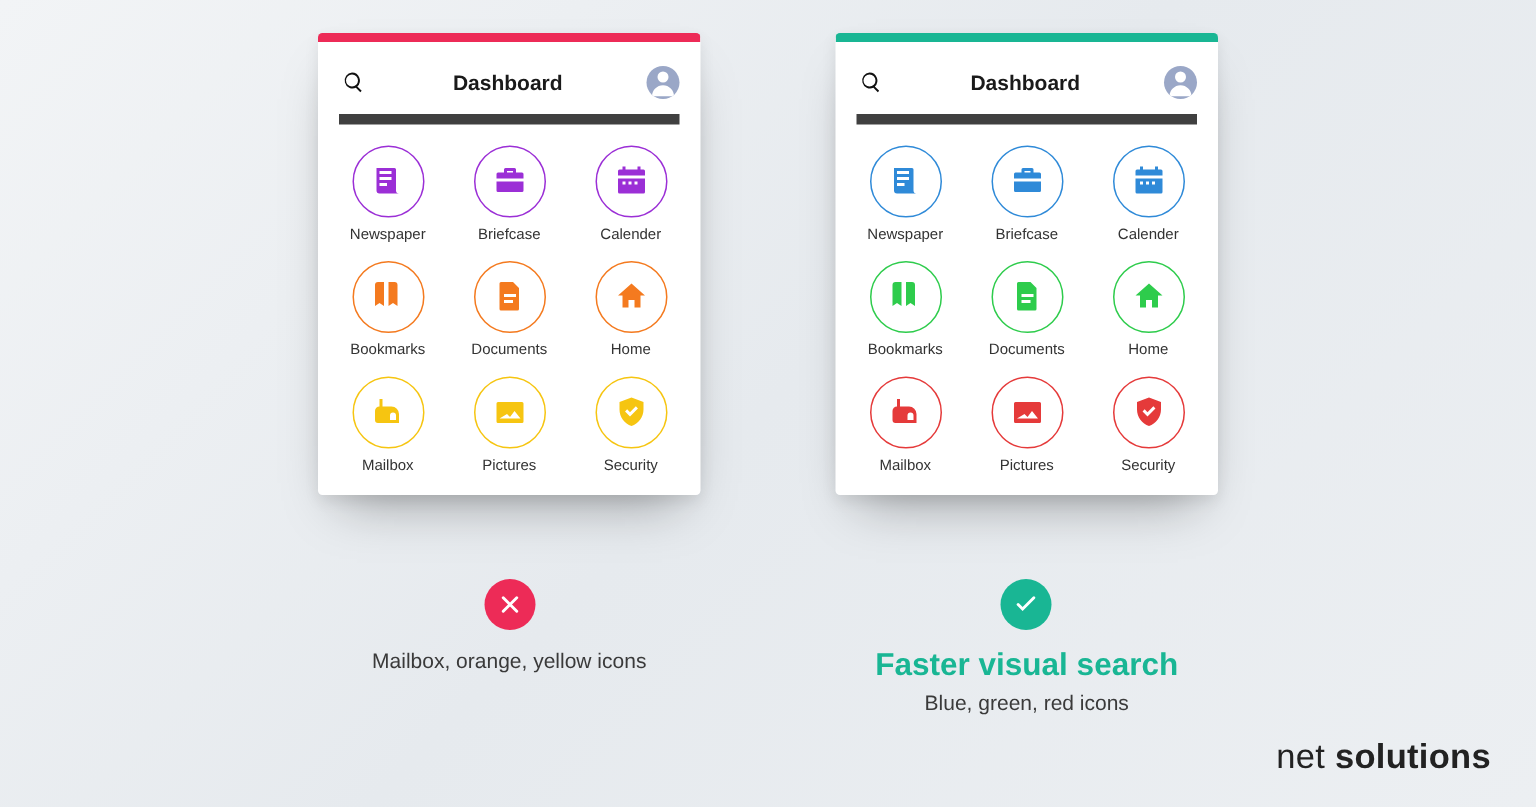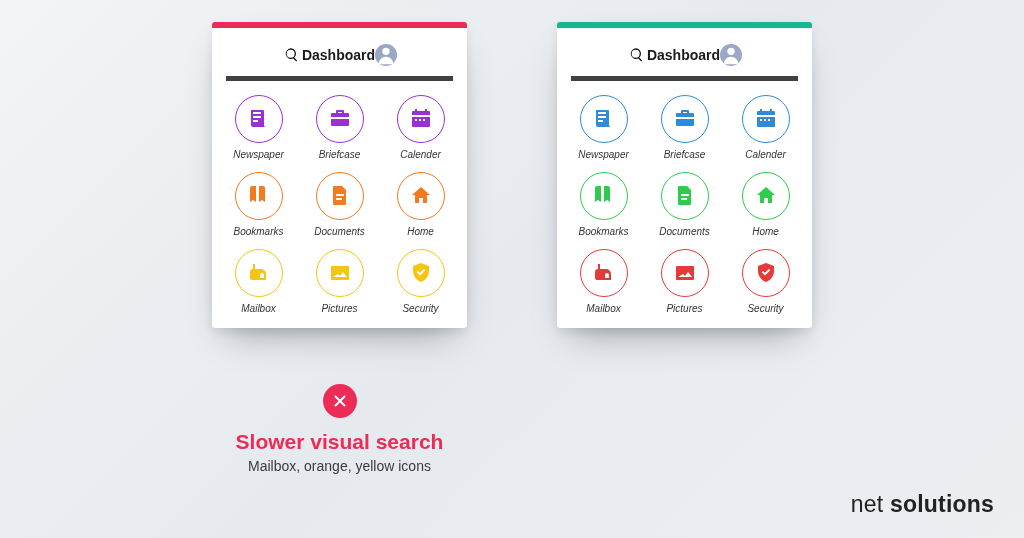--- a/index.html
+++ b/index.html
@@ -31,23 +31,23 @@
   }
   .phone.bad  { border-top-color: var(--bad); }
   .phone.good { border-top-color: var(--good); }
   :root {
     --bad:  #ed2b57;
     --good: #19b694;
   }
   .topbar {
     display: flex;
     align-items: center;
-    justify-content: center;
+    justify-content: space-between;
     padding: 6px 0 10px 0;
-    border-bottom: 5px solid #404040;
+    border-bottom: 7px solid #404040;
   }
   .title {
     font-weight: 700;
     font-size: 14px;
     color: #1a1a1a;
   }
   .icon-btn {
     width: 20px; height: 20px; display: inline-flex; align-items: center; justify-content: center;
   }
   .avatar {
@@ -56,21 +56,20 @@
     display: inline-flex; align-items: flex-end; justify-content: center;
     overflow: hidden;
   }
   .avatar svg { display:block; }
 
   .grid {
     display: grid;
     grid-template-columns: repeat(3, 1fr);
     gap: 12px 16px;
     padding-top: 14px;
-    font-style: italic;
   }
   .cell {
     display: flex; flex-direction: column; align-items: center;
     cursor: pointer;
   }
   .ring {
     width: 48px; height: 48px;
     border-radius: 50%;
     border: 1.6px solid currentColor;
     display: flex; align-items: center; justify-content: center;
@@ -266,21 +265,20 @@
               <div class="cell-label">Security</div>
             </div>
           </div>
         </div>
         <div class="verdict">
           <div class="badge">
             <svg viewBox="0 0 24 24" width="18" height="18">
               <use href="#ic-cross"></use>
             </svg>
           </div>
-          <div class="headline">Slower visual search</div>
           <div class="sub">Mailbox, orange, yellow icons</div>
         </div>
       </div>
       <div class="panel-col good">
         <div class="phone good">
           <div class="topbar">
             <span class="icon-btn">
               <svg viewBox="0 0 24 24" width="16" height="16" fill="#111">
                 <use href="#ic-search"></use>
               </svg>
@@ -360,20 +358,29 @@
             <div class="cell c-red">
               <div class="ring">
                 <svg viewBox="0 0 24 24">
                   <use href="#ic-security"></use>
                 </svg>
               </div>
               <div class="cell-label">Security</div>
             </div>
           </div>
         </div>
+        <div class="verdict">
+          <div class="badge">
+            <svg viewBox="0 0 24 24" width="18" height="18">
+              <use href="#ic-check"></use>
+            </svg>
+          </div>
+          <div class="headline">Faster visual search</div>
+          <div class="sub">Blue, green, red icons</div>
+        </div>
       </div>
     </div>
 
   <div class="brand">
     <span class="w1">net</span>
     <span> </span>
     <span class="w2">solutions</span>
   </div>
 </div>
 

